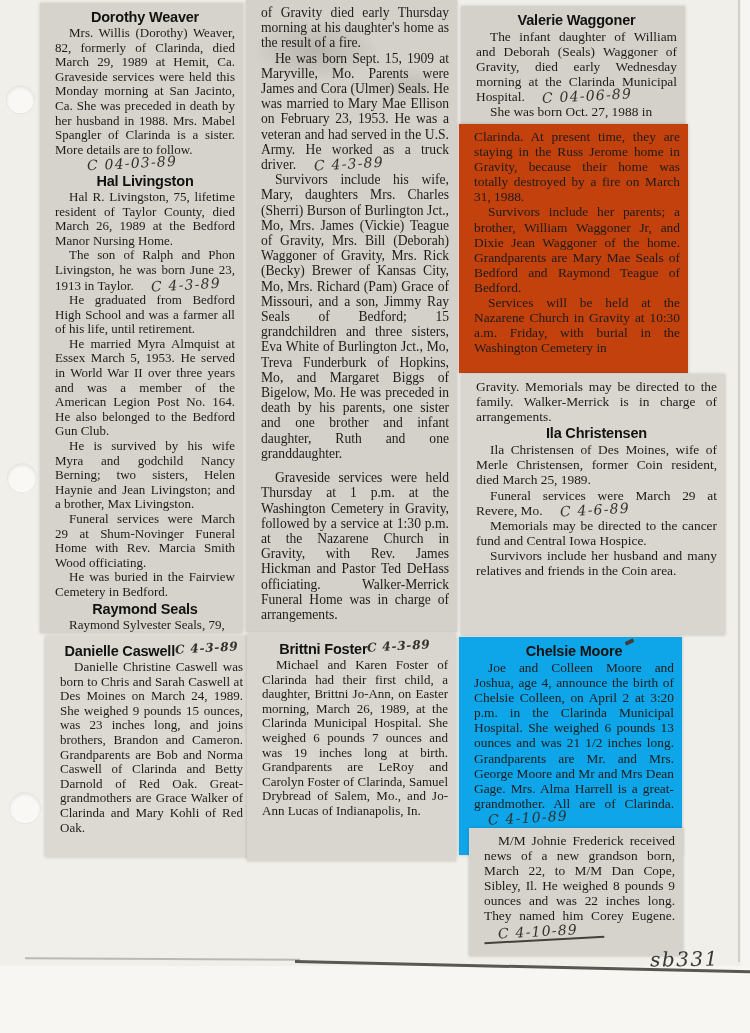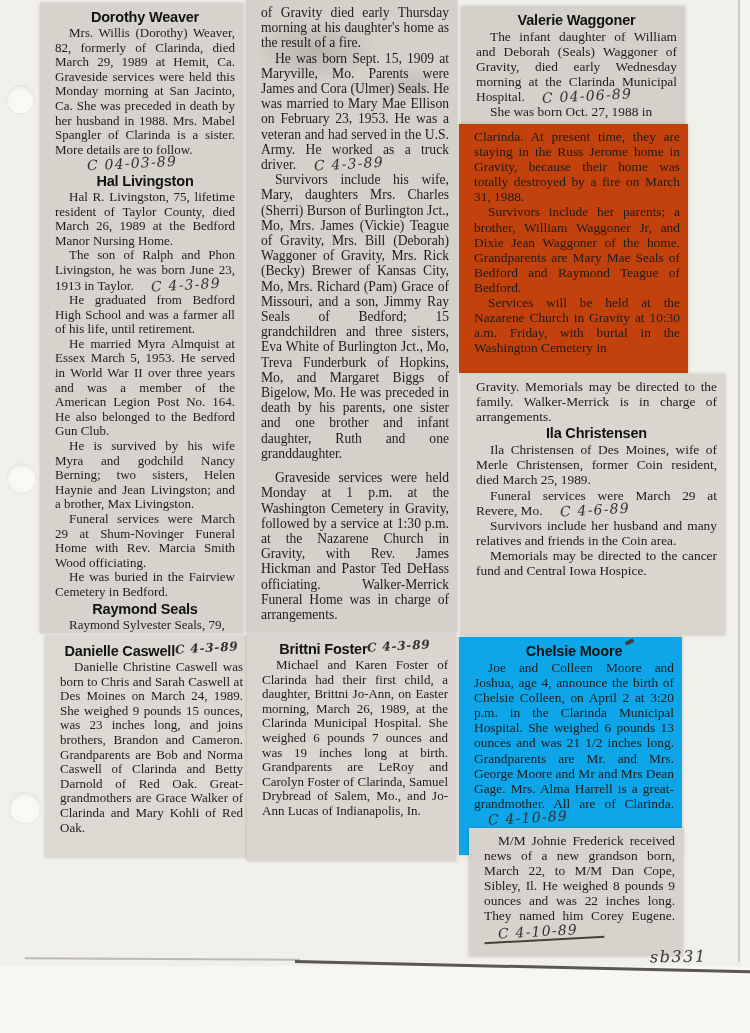--- a/index.html
+++ b/index.html
@@ -60,21 +60,21 @@
     display:inline-block;transform:rotate(-3deg);
     font-size:14px;letter-spacing:1.2px;color:#34312c;
     white-space:nowrap;line-height:1;
   }
   .hand-u{border-bottom:2px solid #454139;padding-right:26px;padding-bottom:1px;}
   .hand-s{font-size:12px;vertical-align:4px;letter-spacing:.8px;}
   .handline{text-indent:0 !important;padding-left:32px;margin-top:-1px !important;margin-bottom:1px !important;}
   .page-label{
     position:absolute;left:650px;top:947px;
     font-family:"DejaVu Serif", serif;font-style:italic;
-    font-size:16px;letter-spacing:1.5px;color:#3a3833;
+    font-size:20px;letter-spacing:1.5px;color:#3a3833;
     transform:rotate(-1deg);
   }
   .print-artifact{
     position:absolute;left:625px;top:640px;width:9px;height:4px;
     background:#413e39;transform:rotate(-25deg);border-radius:1px;
   }
 </style>
 </head>
 <body>
 
@@ -91,39 +91,39 @@
       <p><span class="run">He is survived by his wife Myra and godchild Nancy Berning; two sisters, Helen Haynie and Jean Livingston; and a brother, Max Livingston.</span></p>
       <p><span class="run">Funeral services were March 29 at Shum-Novinger Funeral Home with Rev. Marcia Smith Wood officiating.</span></p>
       <p><span class="run">He was buried in the Fairview Cemetery in Bedford.</span></p>
       <h3><span class="run">Raymond Seals</span></h3>
       <p><span class="run">Raymond Sylvester Seals, 79,</span></p>
     </div>
     <div class="clip fs-mid clip-mid" style="left: 246px; top: 0px; width: 211px; height: 632px; background-color: rgb(212, 209, 203);">
       <p class="noindent"><span class="run">of Gravity died early Thursday morning at his daughter's home as the result of a fire.</span></p>
       <p><span class="run">He was born Sept. 15, 1909 at Maryville, Mo. Parents were James and Cora (Ulmer) Seals. He was married to Mary Mae Ellison on February 23, 1953. He was a veteran and had served in the U.S. Army. He worked as a truck driver. </span><span class="hand">C 4-3-89</span></p>
       <p><span class="run">Survivors include his wife, Mary, daughters Mrs. Charles (Sherri) Burson of Burlington Jct., Mo, Mrs. James (Vickie) Teague of Gravity, Mrs. Bill (Deborah) Waggoner of Gravity, Mrs. Rick (Becky) Brewer of Kansas City, Mo, Mrs. Richard (Pam) Grace of Missouri, and a son, Jimmy Ray Seals of Bedford; 15 grandchildren and three sisters, Eva White of Burlington Jct., Mo, Treva Funderburk of Hopkins, Mo, and Margaret Biggs of Bigelow, Mo. He was preceded in death by his parents, one sister and one brother and infant daughter, Ruth and one granddaughter.</span></p>
-      <p style="margin-top: 9px;"><span class="run">Graveside services were held Monday at 1 p.m. at the Washington Cemetery in Gravity, followed by a service at 1:30 p.m. at the Nazarene Church in Gravity, with Rev. James Hickman and Pastor Ted DeHass officiating. Walker-Merrick Funeral Home was in charge of arrangements.</span></p>
+      <p style="margin-top: 9px;"><span class="run">Graveside services were held Thursday at 1 p.m. at the Washington Cemetery in Gravity, followed by a service at 1:30 p.m. at the Nazarene Church in Gravity, with Rev. James Hickman and Pastor Ted DeHass officiating. Walker-Merrick Funeral Home was in charge of arrangements.</span></p>
     </div>
     <div class="clip fs-rt" style="left: 461px; top: 6px; width: 224px; height: 122px; background-color: rgb(212, 209, 203);">
       <h3><span class="run">Valerie Waggoner</span></h3>
       <p><span class="run">The infant daughter of William and Deborah (Seals) Waggoner of Gravity, died early Wednesday morning at the Clarinda Municipal Hospital. </span><span class="hand">C 04-06-89</span></p>
       <p><span class="run">She was born Oct. 27, 1988 in</span></p>
     </div>
     <div class="clip fs-rt" style="left: 459px; top: 124px; width: 229px; height: 249px; background-color: #c2410c;">
       <p class="noindent"><span class="run">Clarinda. At present time, they are staying in the Russ Jerome home in Gravity, because their home was totally destroyed by a fire on March 31, 1988.</span></p>
       <p><span class="run">Survivors include her parents; a brother, William Waggoner Jr, and Dixie Jean Waggoner of the home. Grandparents are Mary Mae Seals of Bedford and Raymond Teague of Bedford.</span></p>
       <p><span class="run">Services will be held at the Nazarene Church in Gravity at 10:30 a.m. Friday, with burial in the Washington Cemetery in</span></p>
     </div>
     <div class="clip fs-rt" style="left: 461px; top: 374px; width: 264px; height: 261px; background-color: rgb(217, 214, 208);">
       <p class="noindent"><span class="run">Gravity. Memorials may be directed to the family. Walker-Merrick is in charge of arrangements.</span></p>
       <h3><span class="run">Ila Christensen</span></h3>
       <p><span class="run">Ila Christensen of Des Moines, wife of Merle Christensen, former Coin resident, died March 25, 1989.</span></p>
       <p><span class="run">Funeral services were March 29 at Revere, Mo. </span><span class="hand">C 4-6-89</span></p>
+      <p><span class="run">Memorials may be directed to the cancer fund and Central Iowa Hospice.</span></p>
       <p><span class="run">Survivors include her husband and many relatives and friends in the Coin area.</span></p>
-      <p><span class="run">Memorials may be directed to the cancer fund and Central Iowa Hospice.</span></p>
     </div>
     <div class="clip" style="left: 45px; top: 636px; width: 206px; height: 221px; background-color: rgb(220, 216, 210);">
       <h3><span class="run">Danielle Caswell</span><span class="hand hand-s"> C 4-3-89</span></h3>
       <p><span class="run">Danielle Christine Caswell was born to Chris and Sarah Caswell at Des Moines on March 24, 1989. She weighed 9 pounds 15 ounces, was 23 inches long, and joins brothers, Brandon and Cameron. Grandparents are Bob and Norma Caswell of Clarinda and Betty Darnold of Red Oak. Great-grandmothers are Grace Walker of Clarinda and Mary Kohli of Red Oak.</span></p>
     </div>
     <div class="clip" style="left: 247px; top: 634px; width: 209px; height: 227px; background-color: rgb(217, 214, 207);">
       <h3><span class="run">Brittni Foster</span><span class="hand hand-s"> C 4-3-89</span></h3>
       <p><span class="run">Michael and Karen Foster of Clarinda had their first child, a daughter, Brittni Jo-Ann, on Easter morning, March 26, 1989, at the Clarinda Municipal Hospital. She weighed 6 pounds 7 ounces and was 19 inches long at birth. Grandparents are LeRoy and Carolyn Foster of Clarinda, Samuel Drybread of Salem, Mo., and Jo-Ann Lucas of Indianapolis, In.</span></p>
     </div>
     <div class="clip fs-rt" style="left: 459px; top: 637px; width: 223px; height: 218px; background-color: #0ea5e9;">

